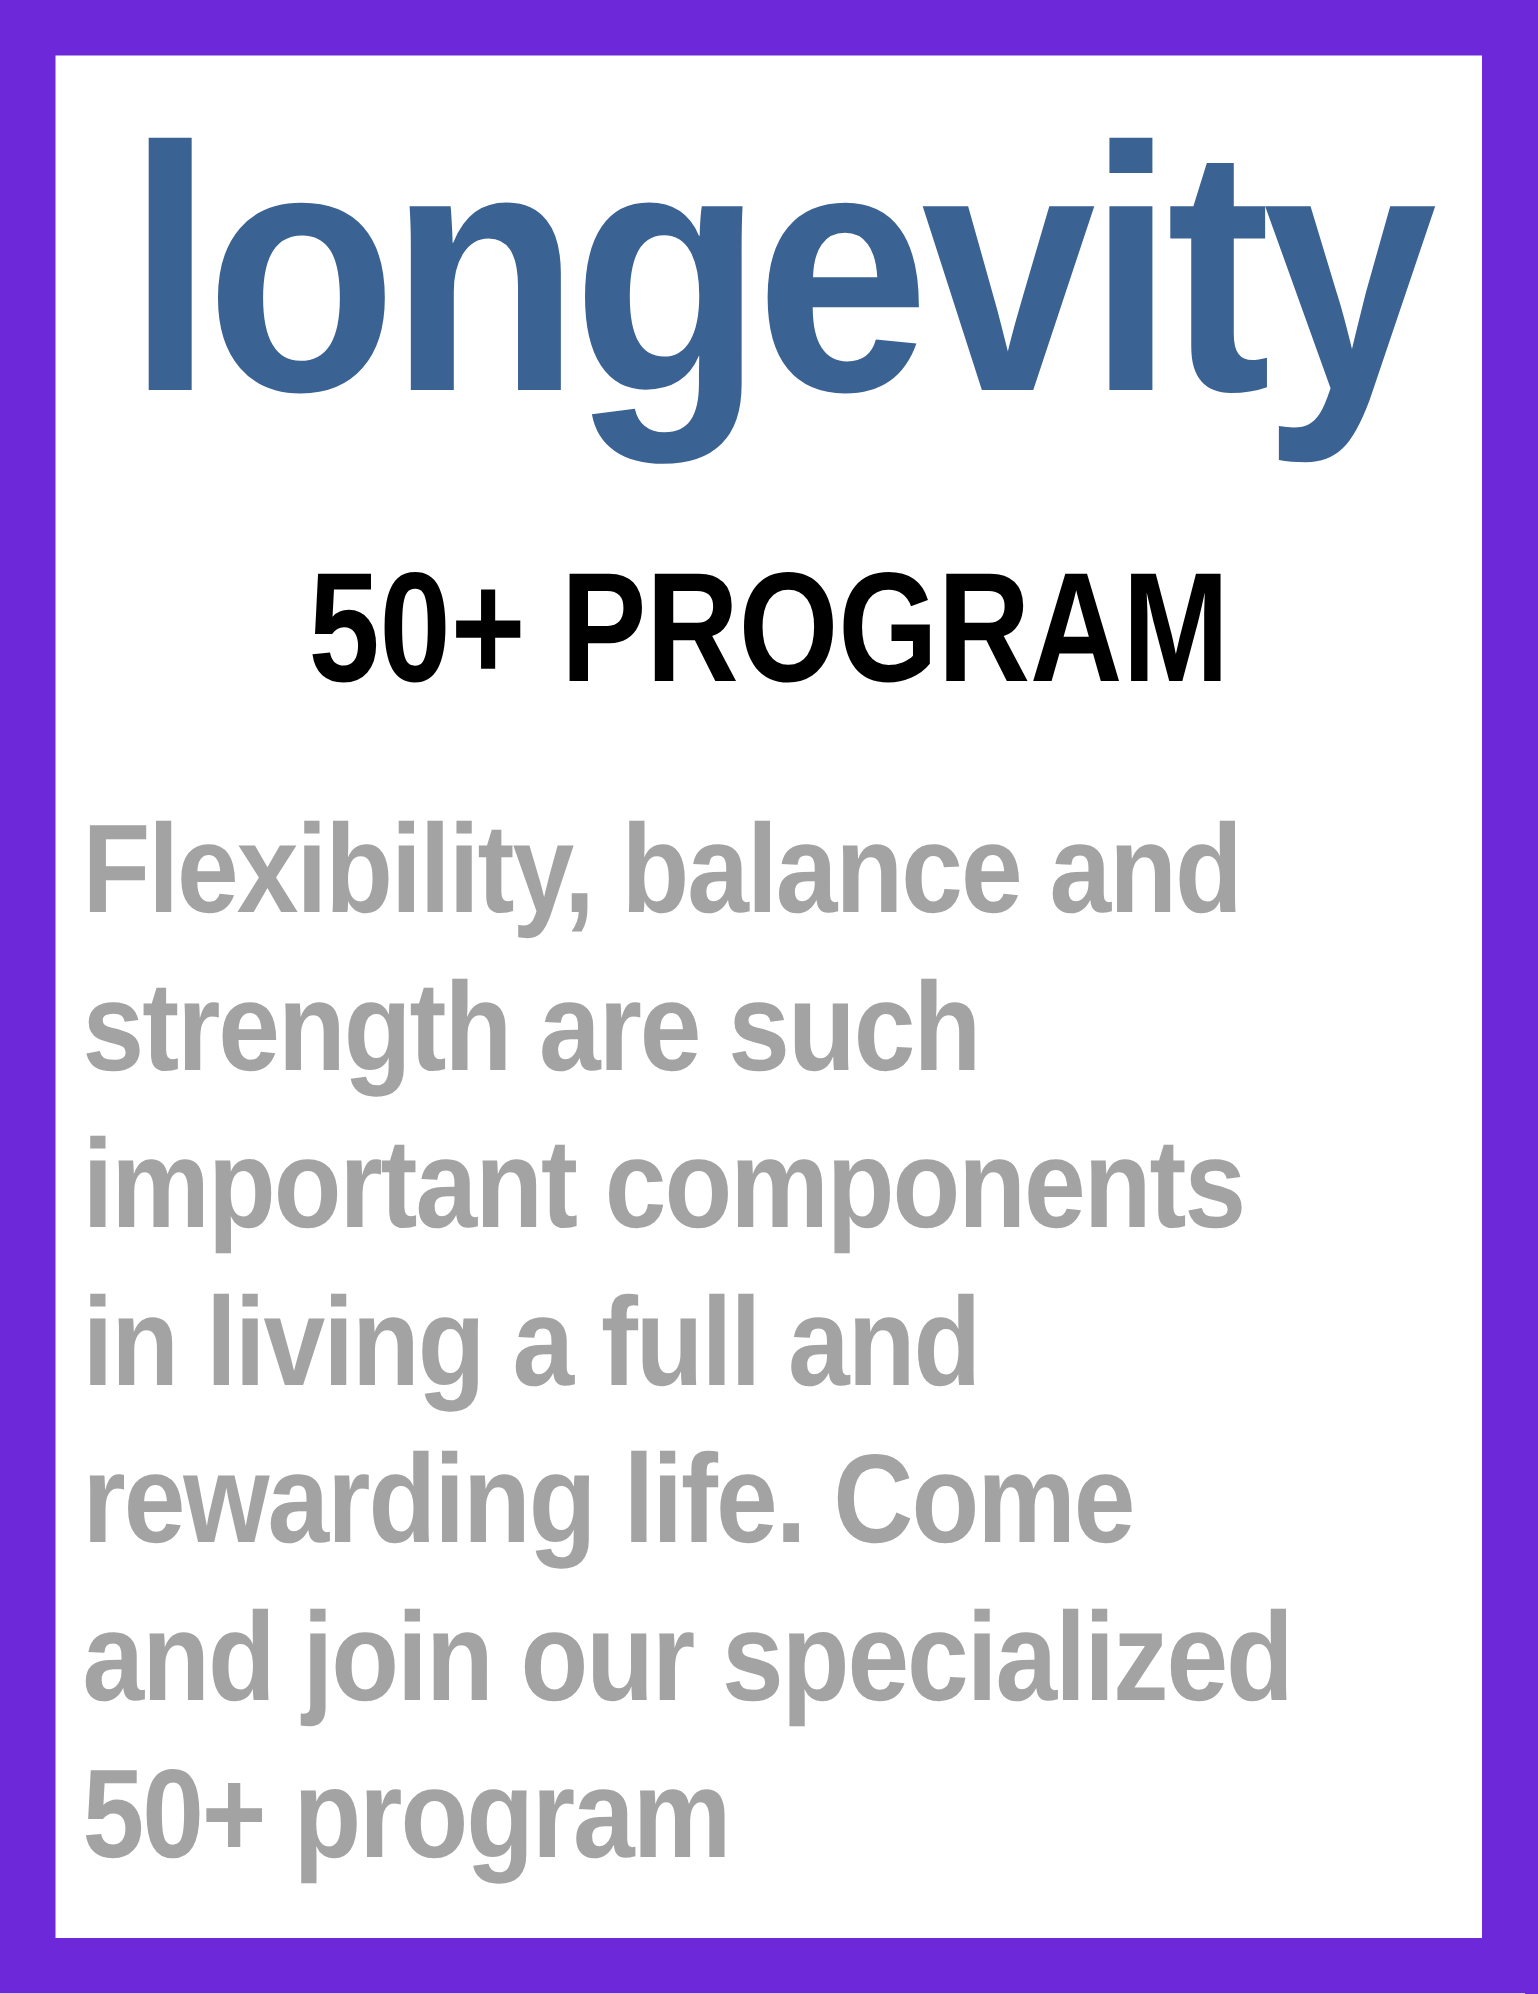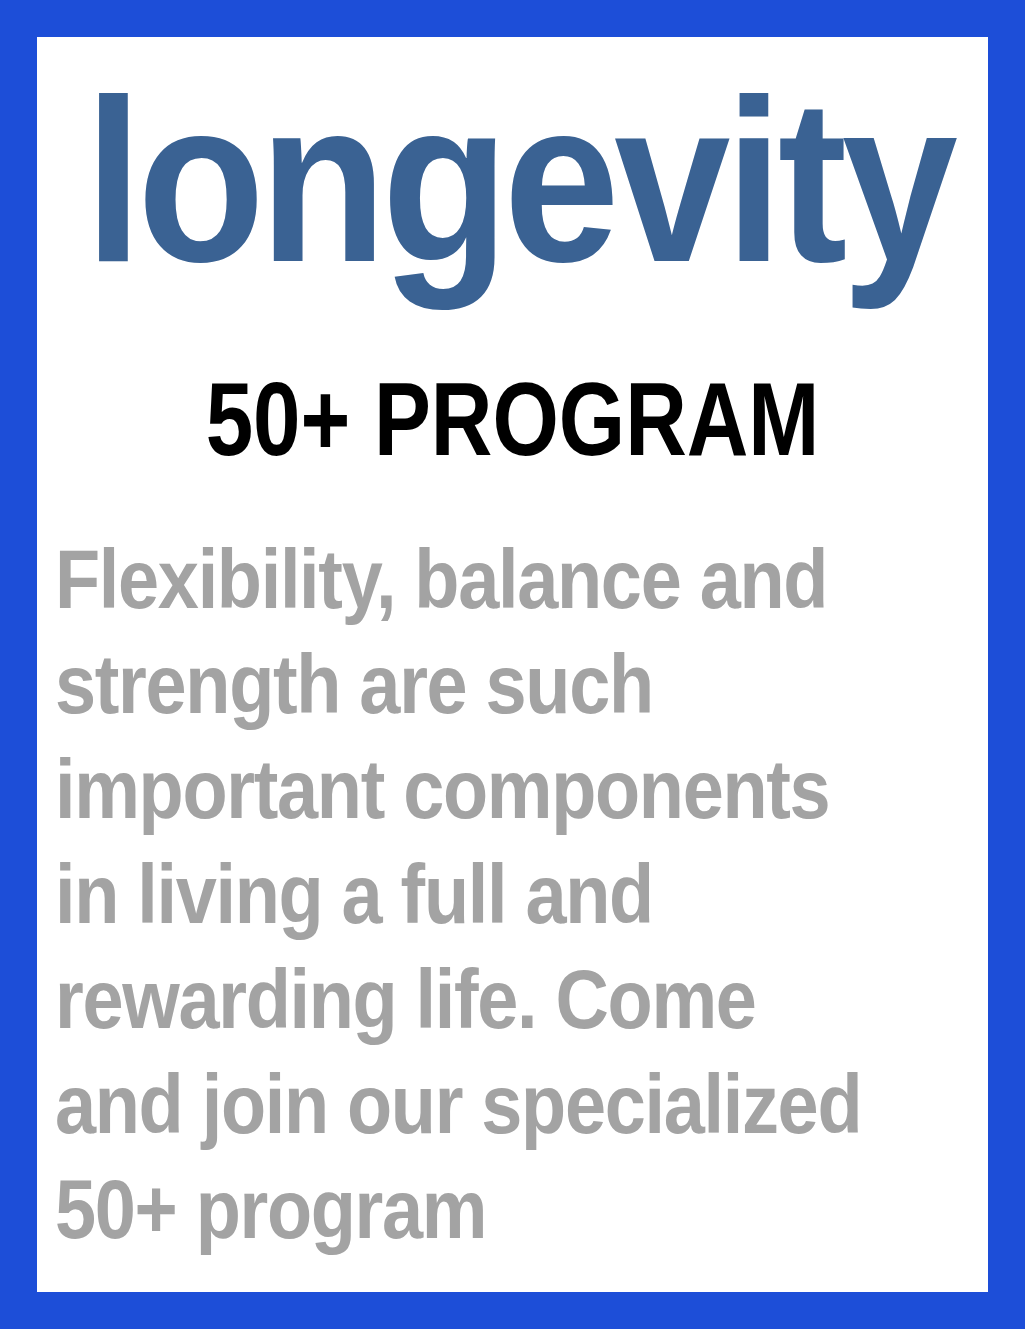--- a/index.html
+++ b/index.html
@@ -9,21 +9,21 @@
     background: #ffffff;
   }
   body {
     font-family: "Liberation Sans", sans-serif;
   }
 
   .poster {
     position: relative;
     width: 1025px;
     height: 1329px;
-    background: #1d4ed8;
+    background: #6d28d9;
     box-sizing: border-box;
     overflow: hidden;
   }
 
   .poster-inner {
     position: absolute;
     left: 37px;
     top: 37px;
     width: 951px;
     height: 1255px;

